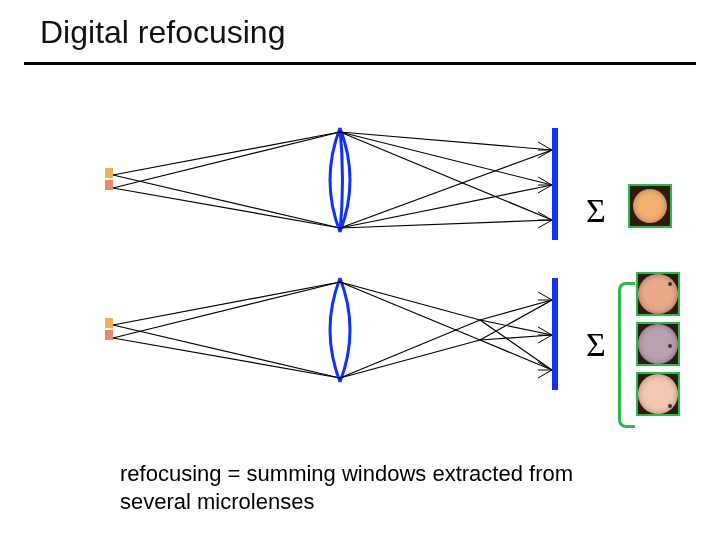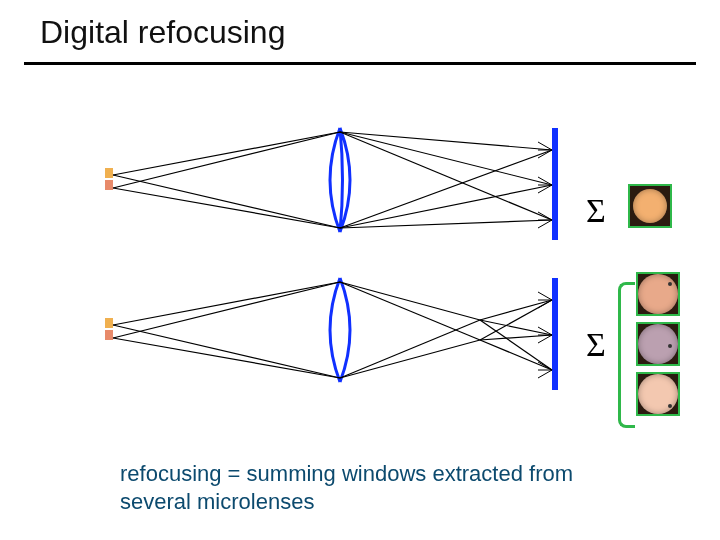--- a/index.html
+++ b/index.html
@@ -31,21 +31,21 @@
     height: 3px;
     background: #000;
   }
   .caption {
     position: absolute;
     left: 120px;
     top: 460px;
     width: 480px;
     font-size: 22px;
     line-height: 1.25;
-    color: #0c4a6e;
+    color: #000000;
   }
   .sigma {
     position: absolute;
     font-family: "Times New Roman", serif;
     font-size: 34px;
   }
   
   .patch {
     position: absolute;
     width: 44px;

